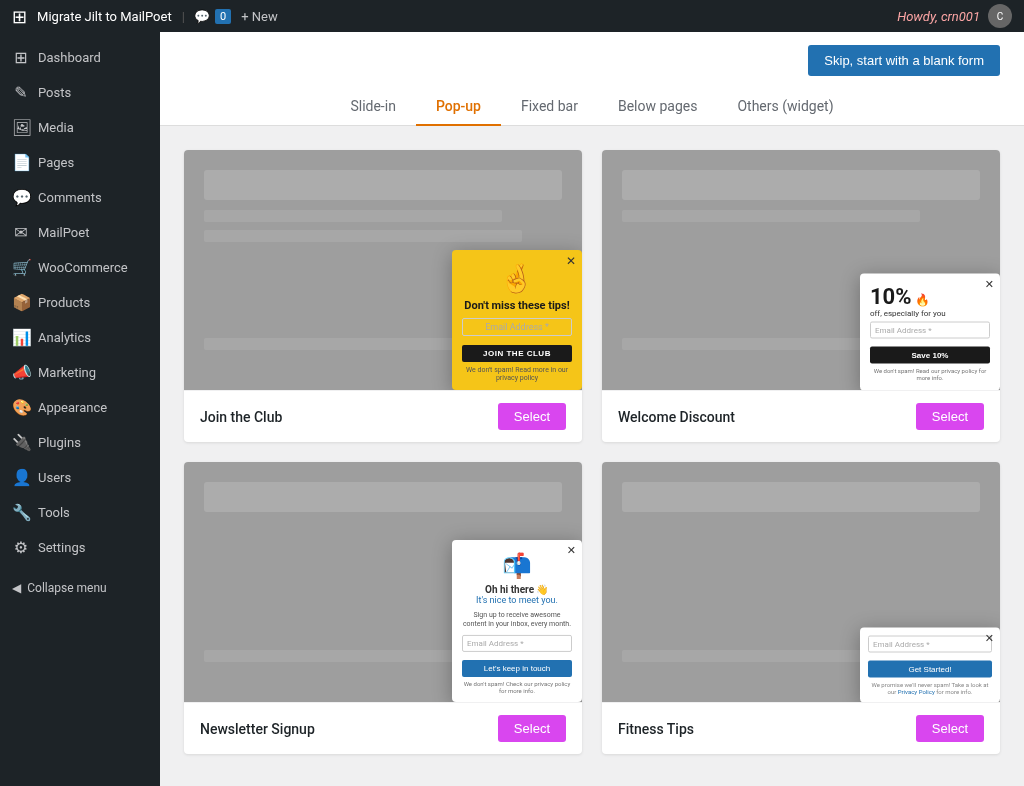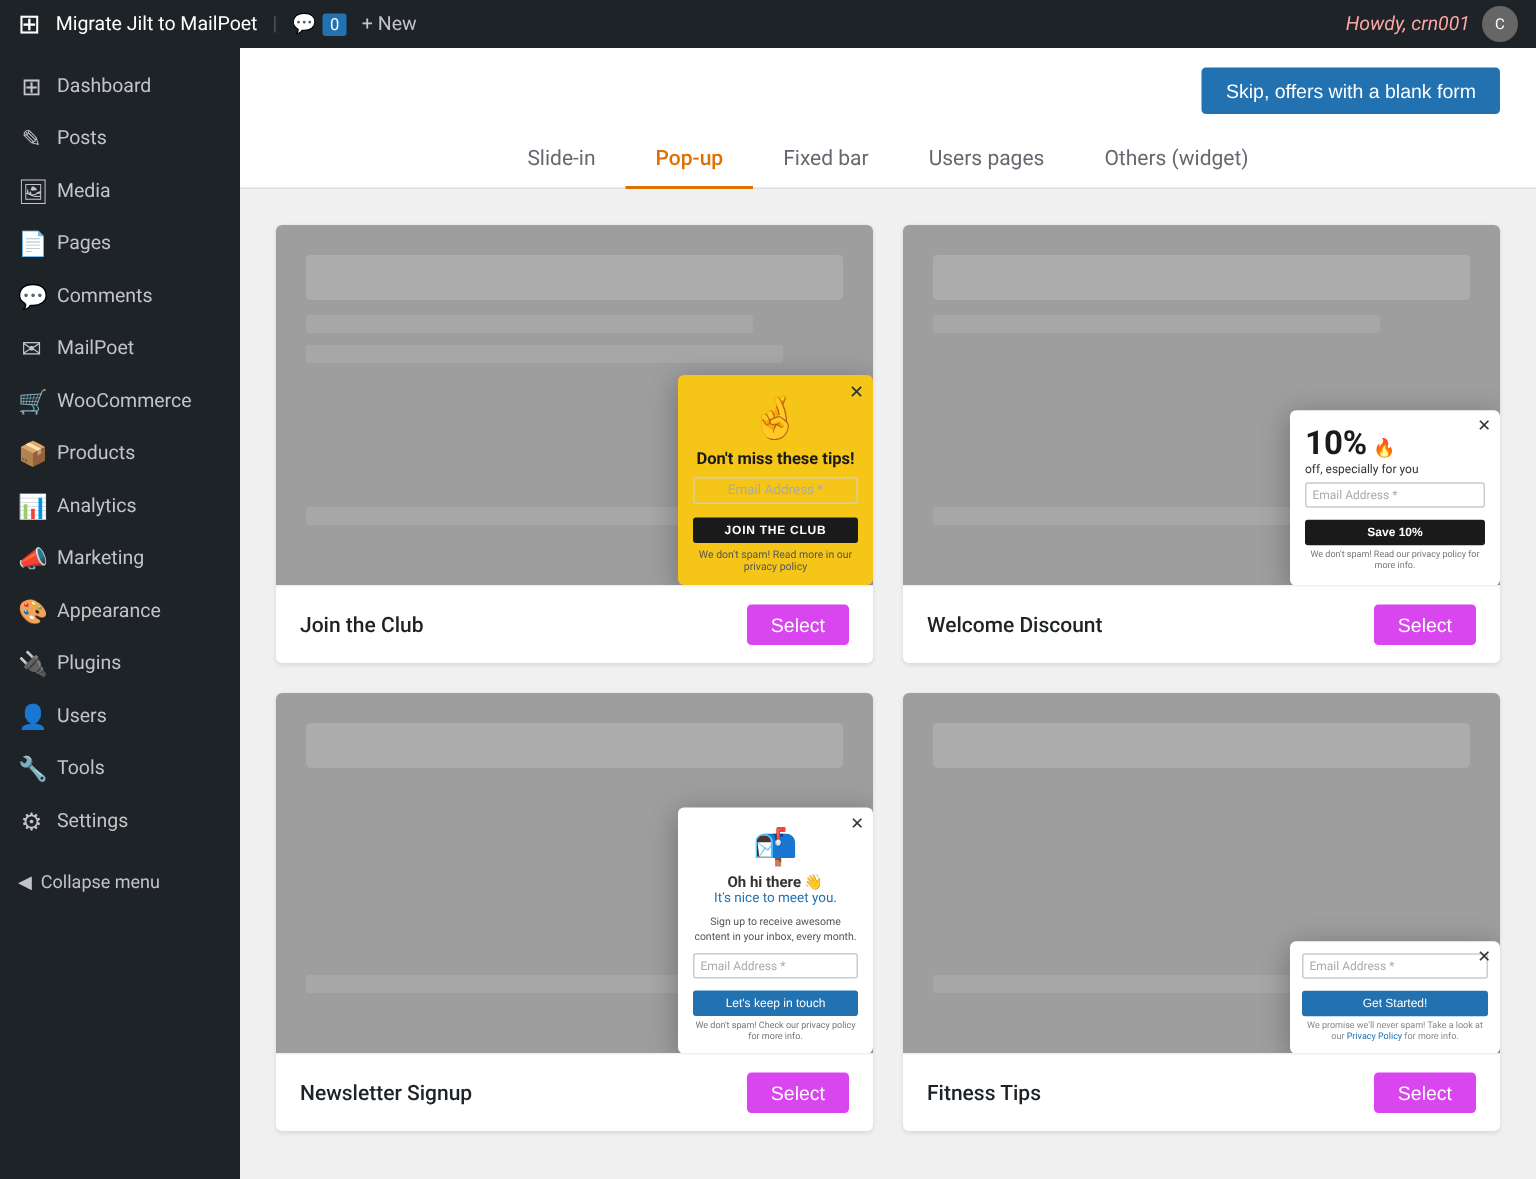--- a/index.html
+++ b/index.html
@@ -387,27 +387,27 @@
     <div class="sidebar-collapse">
       <span>◀</span>
       <span>Collapse menu</span>
     </div>
   </nav>
 
   <div class="main-content">
     <div class="page-header">
       <div class="page-header-row">
         <h1 class="page-title">Select a template</h1>
-        <button class="skip-btn">Skip, offers with a blank form</button>
+        <button class="skip-btn">Skip, start with a blank form</button>
       </div>
       <div class="tabs">
         <div class="tab">Slide-in</div>
         <div class="tab active">Pop-up</div>
         <div class="tab">Fixed bar</div>
-        <div class="tab">Users pages</div>
+        <div class="tab">Below pages</div>
         <div class="tab">Others (widget)</div>
       </div>
     </div>
 
     <div class="template-container">
       <div class="template-grid">
 
         <div class="template-card">
           <div class="template-preview">
             <div class="preview-bg">

